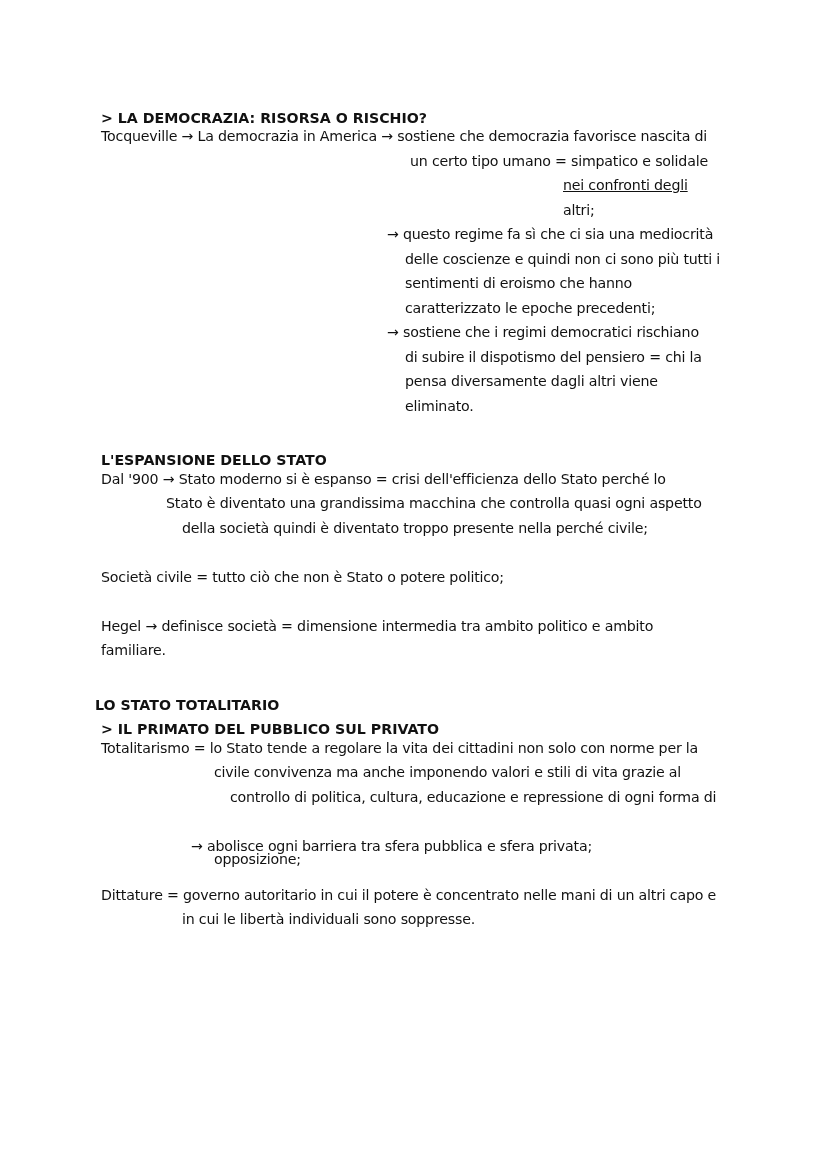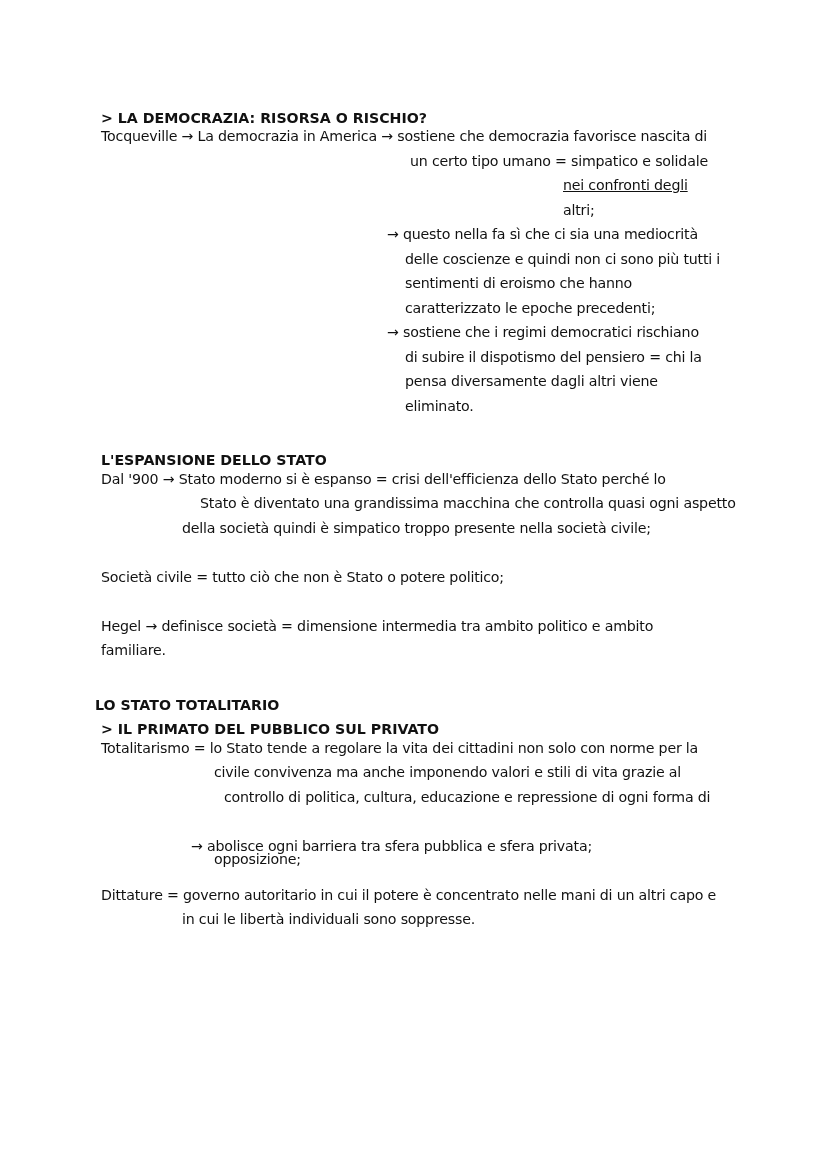--- a/index.html
+++ b/index.html
@@ -20,40 +20,40 @@
 </head>
 <body>
 
 <div>
 
   <div class="ln hd" style="left:101px; top:102px;">&gt; LA DEMOCRAZIA: RISORSA O RISCHIO?</div>
   <div class="ln" style="left:101px; top:126px;">Tocqueville → La democrazia in America → sostiene che democrazia favorisce nascita di</div>
   <div class="ln" style="left:410px; top:151px;">un certo tipo umano = simpatico e solidale</div>
   <div class="ln" style="left:563px; top:175px;text-decoration:underline;">nei confronti degli</div>
   <div class="ln" style="left:563px; top:200px;">altri;</div>
-  <div class="ln" style="left:387px; top:224px;">→ questo nella fa sì che ci sia una mediocrità</div>
+  <div class="ln" style="left:387px; top:224px;">→ questo regime fa sì che ci sia una mediocrità</div>
   <div class="ln" style="left:405px; top:249px;">delle coscienze e quindi non ci sono più tutti i</div>
   <div class="ln" style="left:405px; top:273px;">sentimenti di eroismo che hanno</div>
   <div class="ln" style="left:405px; top:298px;">caratterizzato le epoche precedenti;</div>
   <div class="ln" style="left:387px; top:322px;">→ sostiene che i regimi democratici rischiano</div>
   <div class="ln" style="left:405px; top:347px;">di subire il dispotismo del pensiero = chi la</div>
   <div class="ln" style="left:405px; top:371px;">pensa diversamente dagli altri viene</div>
   <div class="ln" style="left:405px; top:396px;">eliminato.</div>
 
   <div class="ln hd" style="left:101px; top:444px;">L'ESPANSIONE DELLO STATO</div>
   <div class="ln" style="left:101px; top:469px;">Dal '900 → Stato moderno si è espanso = crisi dell'efficienza dello Stato perché lo</div>
-  <div class="ln" style="left:200px; top:493px;text-align:center;">Stato è diventato una grandissima macchina che controlla quasi ogni aspetto</div>
-  <div class="ln" style="left:182px; top:518px;">della società quindi è simpatico troppo presente nella società civile;</div>
+  <div class="ln" style="left:166px; top:493px;text-align:center;">Stato è diventato una grandissima macchina che controlla quasi ogni aspetto</div>
+  <div class="ln" style="left:182px; top:518px;">della società quindi è diventato troppo presente nella perché civile;</div>
   <div class="ln" style="left:101px; top:567px;">Società civile = tutto ciò che non è Stato o potere politico;</div>
   <div class="ln" style="left:101px; top:616px;">Hegel → definisce società = dimensione intermedia tra ambito politico e ambito</div>
   <div class="ln" style="left:101px; top:640px;">familiare.</div>
 
   <div class="ln hd" style="left:95px; top:689px;text-align:center;">LO STATO TOTALITARIO</div>
   <div class="ln hd" style="left:101px; top:713px;">&gt; IL PRIMATO DEL PUBBLICO SUL PRIVATO</div>
   <div class="ln" style="left:101px; top:738px;">Totalitarismo = lo Stato tende a regolare la vita dei cittadini non solo con norme per la</div>
   <div class="ln" style="left:214px; top:762px;">civile convivenza ma anche imponendo valori e stili di vita grazie al</div>
-  <div class="ln" style="left:224px; top:787px;text-align:right;">controllo di politica, cultura, educazione e repressione di ogni forma di</div>
+  <div class="ln" style="left:230px; top:787px;text-align:right;">controllo di politica, cultura, educazione e repressione di ogni forma di</div>
   <div class="ln" style="left:214px; top:849px;">opposizione;</div>
   <div class="ln" style="left:191px; top:836px;">→ abolisce ogni barriera tra sfera pubblica e sfera privata;</div>
   <div class="ln" style="left:101px; top:885px;">Dittature = governo autoritario in cui il potere è concentrato nelle mani di un altri capo e</div>
   <div class="ln" style="left:182px; top:909px;">in cui le libertà individuali sono soppresse.</div>
 
 </div>
 
 </body></html>

